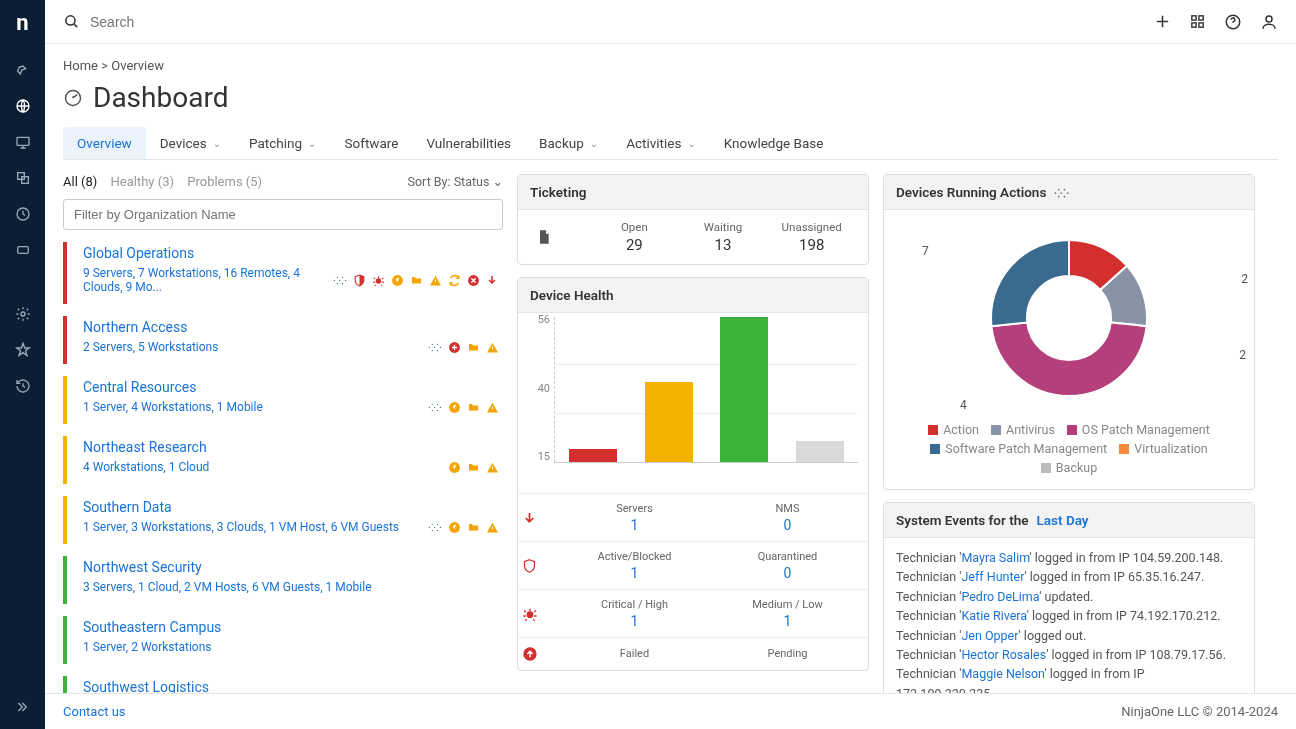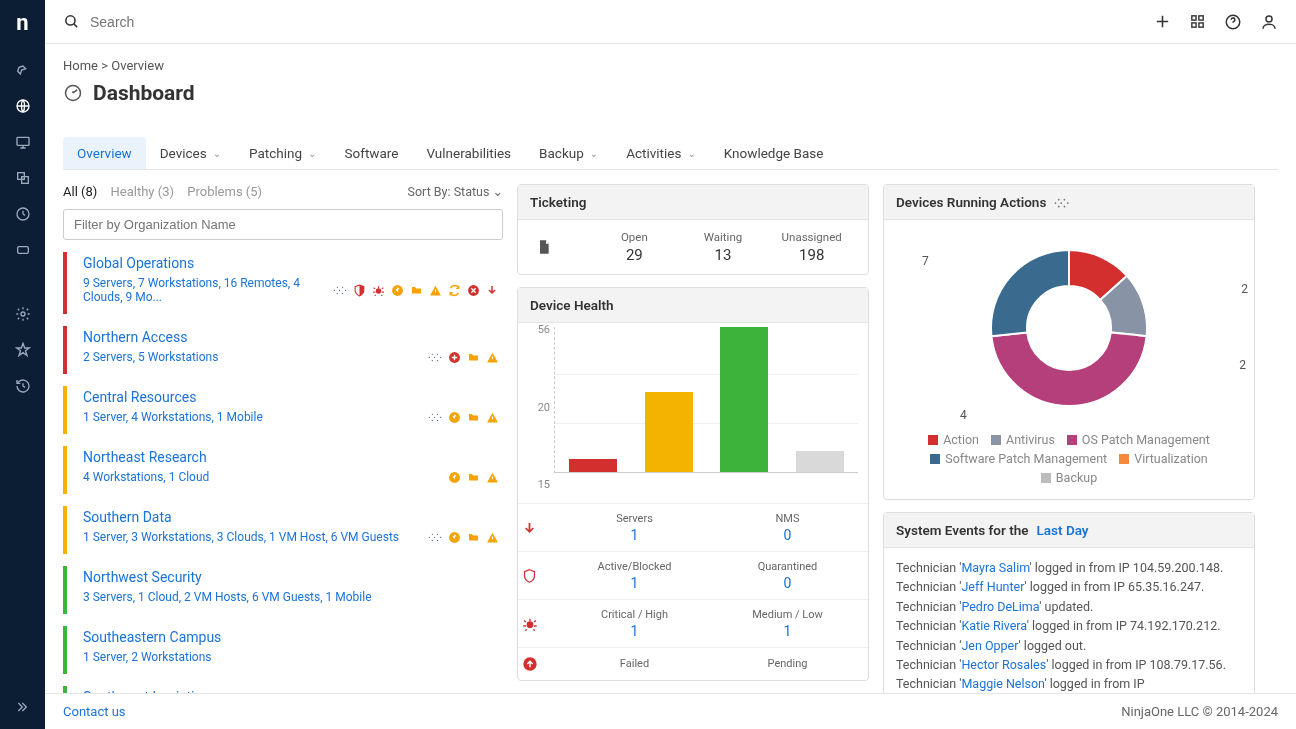--- a/index.html
+++ b/index.html
@@ -11,21 +11,21 @@
 .sidebar .nav-icon.active { color: #fff; }
 .sidebar .expand { margin-top: auto; margin-bottom: 14px; color: #9ab; cursor: pointer; }
 .main { flex: 1; display: flex; flex-direction: column; overflow: hidden; }
 .topbar { height: 44px; display: flex; align-items: center; padding: 0 18px; border-bottom: 1px solid #e5e5e5; gap: 22px; }
 .topbar .search-wrap { display: flex; align-items: center; gap: 10px; flex: 1; }
 .topbar input { border: none; outline: none; font-size: 14px; color: #777; width: 300px; }
 .topbar .actions { display: flex; gap: 18px; align-items: center; }
 .top-icon { cursor: pointer; color: #333; display: flex; }
 .content { flex: 1; padding: 14px 18px 0 18px; overflow: hidden; display: flex; flex-direction: column; }
 .breadcrumb { font-size: 13px; color: #555; margin-bottom: 8px; }
-.page-title { display: flex; align-items: center; gap: 10px; font-size: 21px; font-weight: 700; margin-bottom: 32px; }
+.page-title { display: flex; align-items: center; gap: 10px; font-size: 28px; font-weight: 400; margin-bottom: 13px; }
 .tabs { display: flex; gap: 0; border-bottom: 1px solid #e5e5e5; margin-bottom: 14px; }
 .tab { padding: 8px 14px; font-size: 13.5px; color: #444; cursor: pointer; display: flex; align-items: center; gap: 6px; border-radius: 4px 4px 0 0; }
 .tab.active { color: #1a73d8; background: #eaf2fb; }
 .tab .chev { font-size: 10px; color: #999; }
 .workspace { display: flex; gap: 14px; flex: 1; overflow: hidden; }
 .col-left { width: 440px; display: flex; flex-direction: column; }
 .filter-row { display: flex; justify-content: space-between; align-items: center; margin-bottom: 10px; font-size: 13px; }
 .filter-row .pills span { margin-right: 10px; color: #999; cursor: pointer; }
 .filter-row .pills span.on { color: #222; }
 .filter-row .sort { color: #666; font-size: 12.5px; }
@@ -44,21 +44,21 @@
 .col-right { width: 372px; display: flex; flex-direction: column; gap: 12px; overflow-y: auto; }
 .card { border: 1px solid #ddd; border-radius: 4px; background: #fff; }
 .card-h { background: #f3f3f3; padding: 9px 12px; font-weight: 600; font-size: 13.5px; border-bottom: 1px solid #e5e5e5; display: flex; align-items: center; gap: 8px; }
 .card-b { padding: 10px 12px; }
 .ticket-row { display: flex; align-items: center; }
 .ticket-icon { width: 60px; display: flex; justify-content: flex-start; padding-left: 6px; }
 .ticket-stat { flex: 1; text-align: center; }
 .ticket-stat .lbl { font-size: 11.5px; color: #666; }
 .ticket-stat .val { font-size: 15px; color: #333; margin-top: 2px; }
 .chart-wrap { position: relative; height: 180px; padding: 8px 8px 0 8px; }
-.chart-y { position: absolute; left: 8px; top: 0; bottom: 12px; width: 24px; display: flex; flex-direction: column; justify-content: space-between; align-items: flex-end; font-size: 11px; color: #888; }
+.chart-y { position: absolute; left: 8px; top: 0; bottom: 30px; width: 24px; display: flex; flex-direction: column; justify-content: space-between; align-items: flex-end; font-size: 11px; color: #888; }
 .chart-area { position: absolute; left: 36px; right: 10px; top: 4px; bottom: 30px; border-left: 1px dashed #ccc; border-bottom: 1px solid #ccc; display: flex; align-items: flex-end; justify-content: space-around; }
 .chart-area::before { content: ""; position: absolute; left: 0; right: 0; top: 0; bottom: 0; background: repeating-linear-gradient(to top, transparent 0, transparent 48px, #eee 48px, #eee 49px); }
 .bar { width: 48px; position: relative; z-index: 1; }
 .chart-labels { display: flex; justify-content: space-between; padding: 6px 24px 10px 24px; font-size: 13px; }
 .chart-labels .green { color: #3cb43c; font-weight: 600; }
 .health-table .hrow { display: flex; align-items: center; border-top: 1px solid #eee; padding: 8px 4px; }
 .hrow .hicon { width: 36px; text-align: center; }
 .hrow .hcell { flex: 1; text-align: center; }
 .hrow .hcell .lbl { font-size: 11px; color: #666; }
 .hrow .hcell .val { font-size: 14px; color: #1a73d8; margin-top: 2px; }
@@ -452,21 +452,21 @@
                   <div class="val">198</div>
                 </div>
               </div>
           </div>
 
           <div class="card">
             <div class="card-h">Device Health</div>
             <div class="chart-wrap">
               <div class="chart-y" id="yticks">
                   <span>56</span>
-                  <span>20</span>
+                  <span>40</span>
                   <span>15</span>
                 </div>
               <div class="chart-area" id="bars">
                   <div class="bar" style="height: 8.92857%; background: rgb(211, 47, 47);"></div>
                   <div class="bar" style="height: 55.3571%; background: rgb(245, 179, 1);"></div>
                   <div class="bar" style="height: 100%; background: rgb(60, 180, 60);"></div>
                   <div class="bar" style="height: 14.2857%; background: rgb(217, 217, 217);"></div>
                 </div>
             </div>
             <div class="health-table" id="health-rows">

